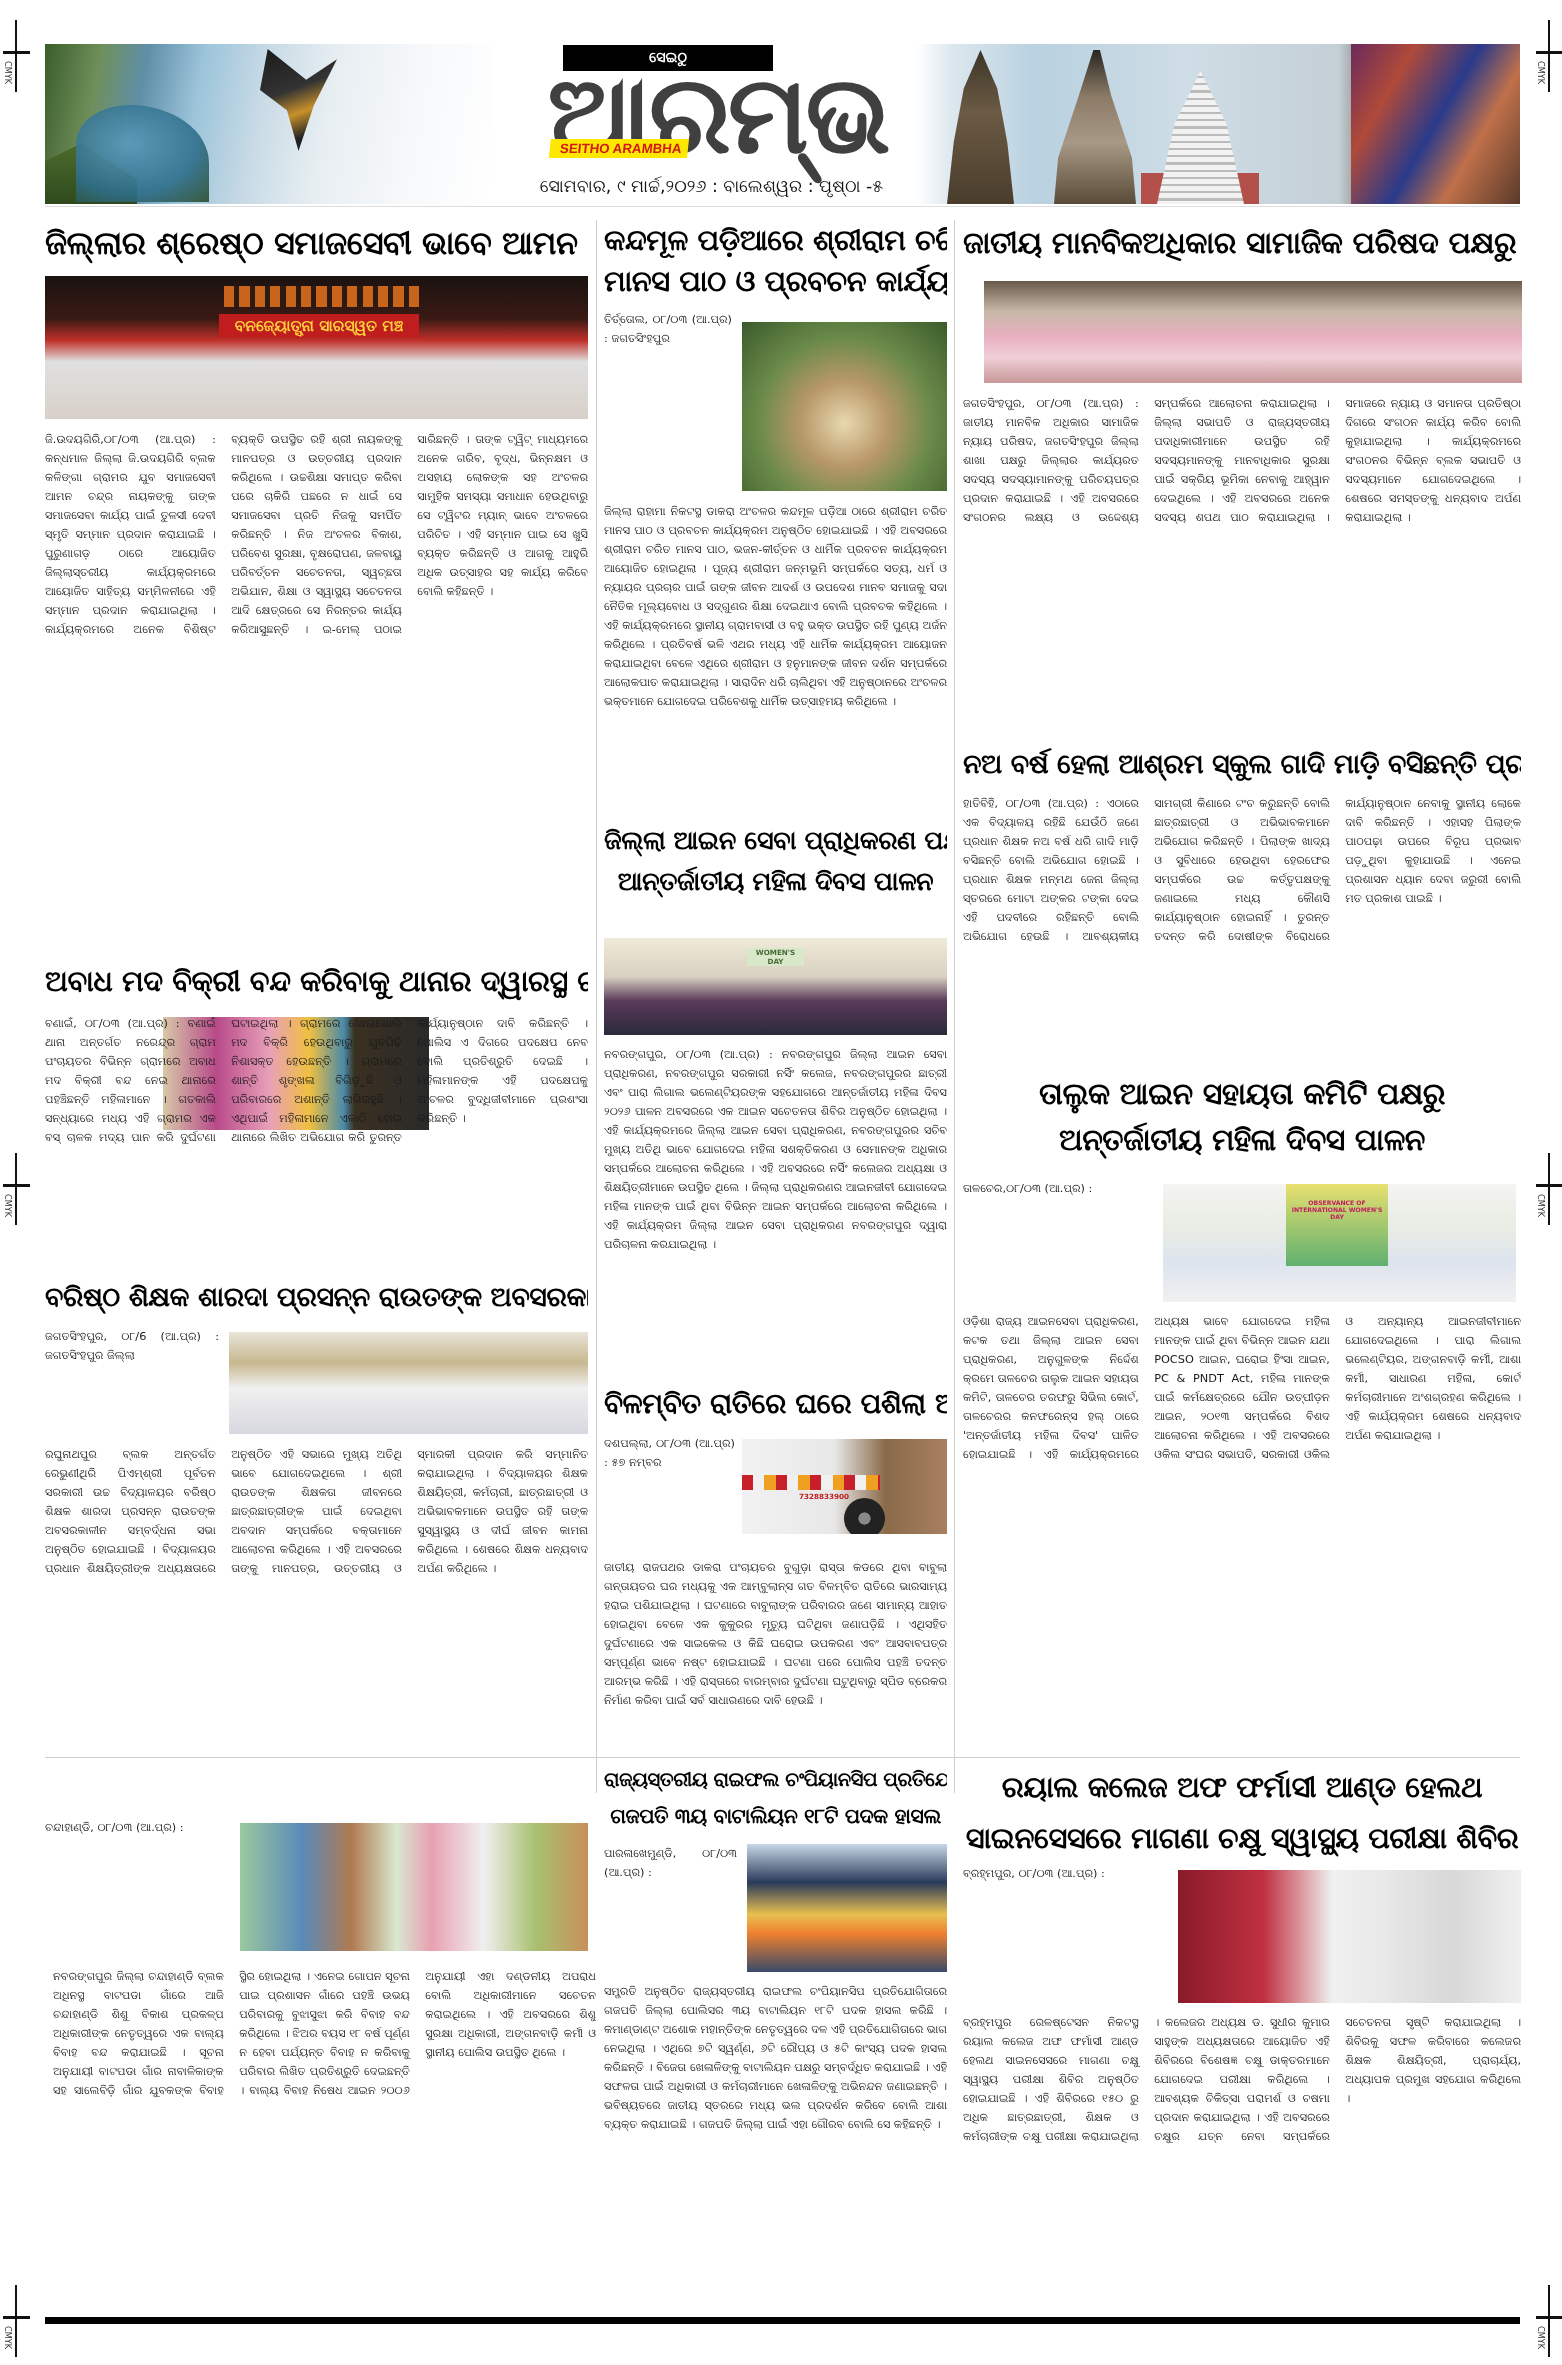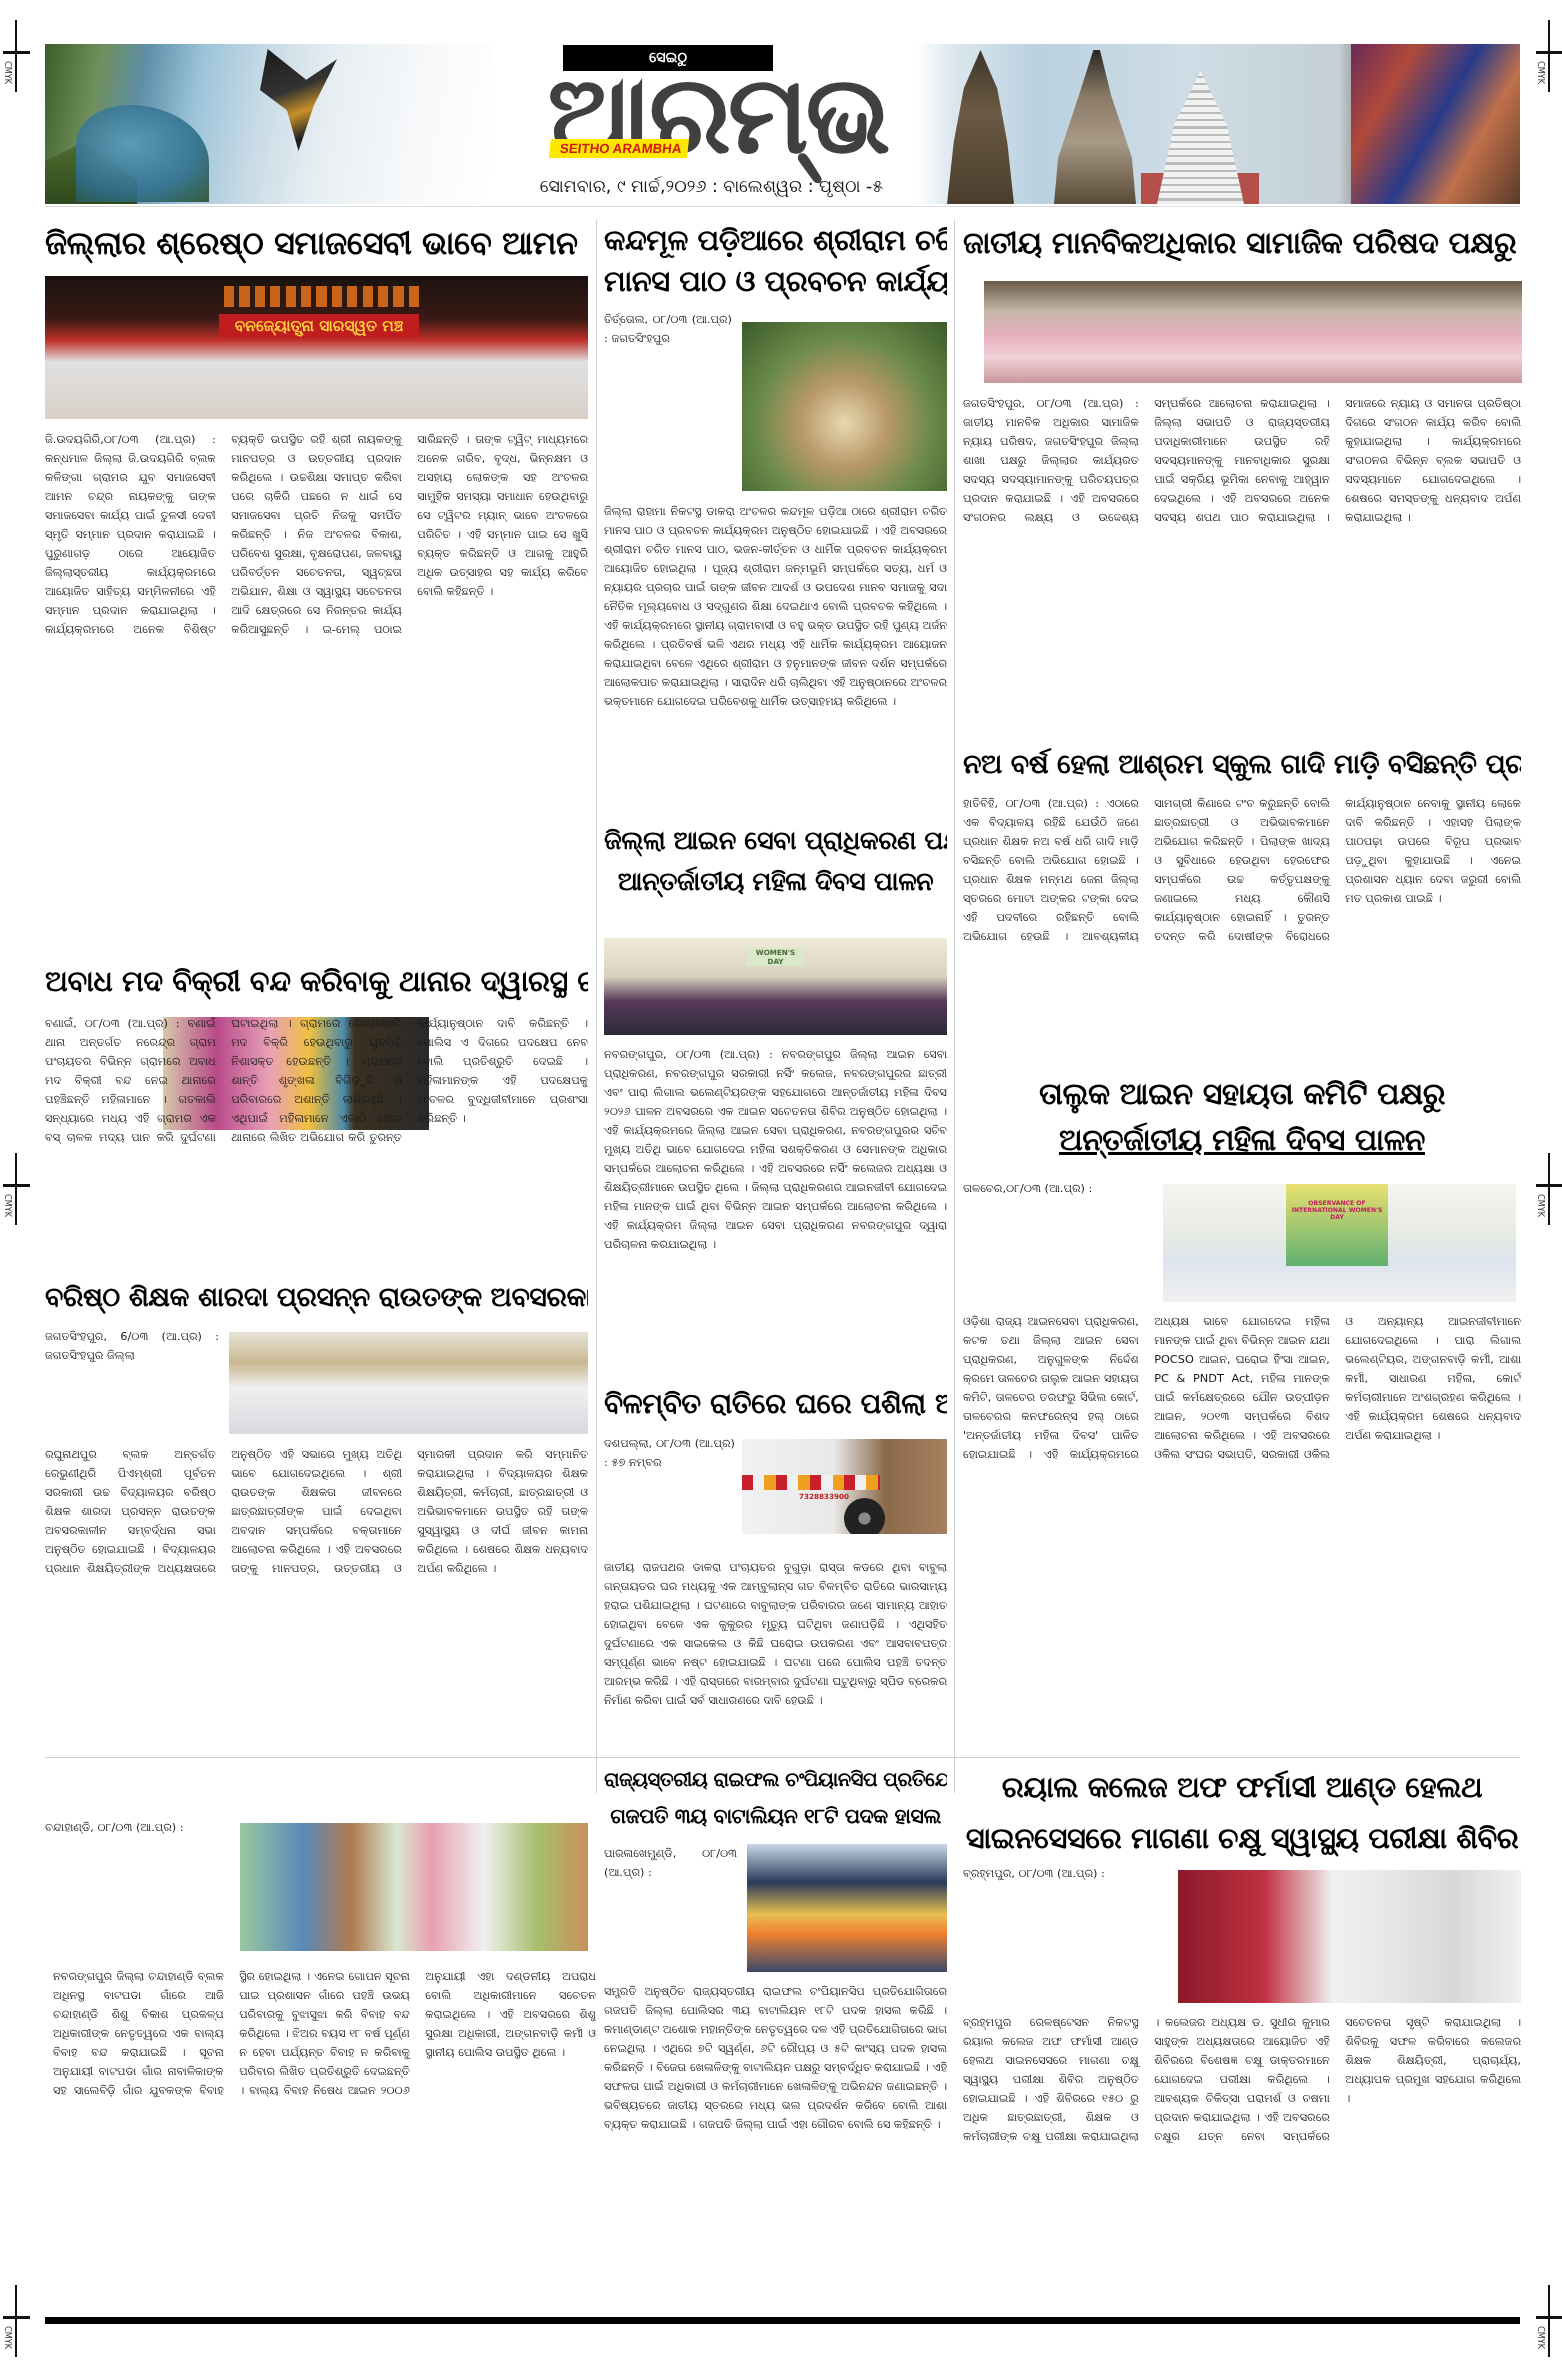--- a/index.html
+++ b/index.html
@@ -163,39 +163,39 @@
     <div class="cap" style="top:10.2px;left:143px;right:143px;font-size:7.2px;color:#4a6a3a;background:#d8e8c8;">WOMEN'S DAY</div>
   </div>
   <div class="body-text" style="position:absolute;left:0;top:225px;width:343px;height:261px;">
     <span>ନବରଙ୍ଗପୁର, ୦୮/୦୩ (ଆ.ପ୍ର) :</span>
     <span>ନବରଙ୍ଗପୁର ଜିଲ୍ଲା ଆଇନ ସେବା ପ୍ରାଧିକରଣ, ନବରଙ୍ଗପୁର ସରକାରୀ ନର୍ସିଂ କଲେଜ, ନବରଙ୍ଗପୁରର ଛାତ୍ରୀ ଏବଂ ପାରା ଲିଗାଲ ଭଲେଣ୍ଟିୟରଙ୍କ ସହଯୋଗରେ ଆନ୍ତର୍ଜାତୀୟ ମହିଳା ଦିବସ ୨୦୨୬ ପାଳନ ଅବସରରେ ଏକ ଆଇନ ସଚେତନତା ଶିବିର ଅନୁଷ୍ଠିତ ହୋଇଥିଲା । ଏହି କାର୍ଯ୍ୟକ୍ରମରେ ଜିଲ୍ଲା ଆଇନ ସେବା ପ୍ରାଧିକରଣ, ନବରଙ୍ଗପୁରର ସଚିବ ମୁଖ୍ୟ ଅତିଥି ଭାବେ ଯୋଗଦେଇ ମହିଳା ସଶକ୍ତିକରଣ ଓ ସେମାନଙ୍କ ଅଧିକାର ସମ୍ପର୍କରେ ଆଲୋଚନା କରିଥିଲେ । ଏହି ଅବସରରେ ନର୍ସିଂ କଲେଜର ଅଧ୍ୟକ୍ଷା ଓ ଶିକ୍ଷୟିତ୍ରୀମାନେ ଉପସ୍ଥିତ ଥିଲେ । ଜିଲ୍ଲା ପ୍ରାଧିକରଣର ଆଇନଜୀବୀ ଯୋଗଦେଇ ମହିଳା ମାନଙ୍କ ପାଇଁ ଥିବା ବିଭିନ୍ନ ଆଇନ ସମ୍ପର୍କରେ ଆଲୋଚନା କରିଥିଲେ । ଏହି କାର୍ଯ୍ୟକ୍ରମ ଜିଲ୍ଲା ଆଇନ ସେବା ପ୍ରାଧିକରଣ ନବରଙ୍ଗପୁର ଦ୍ୱାରା ପରିଚାଳନା କରଯାଇଥିଲା ।</span>
   </div>
 </article>
 
 <article class="article" style="left:963px;top:1071px;width:558px;height:671px;">
   <h2 class="headline" style="font-size:30px;line-height:46px;height:46px;">ତାଲୁକ ଆଇନ ସହାୟତା କମିଟି ପକ୍ଷରୁ</h2>
-  <h2 class="headline" style="font-size:30px;line-height:46px;height:46px;text-decoration:underline;">ଅନ୍ତର୍ଜାତୀୟ ମହିଳା ଦିବସ ପାଳନ</h2>
+  <h2 class="headline" style="font-size:30px;line-height:46px;height:46px;">ଅନ୍ତର୍ଜାତୀୟ ମହିଳା ଦିବସ ପାଳନ</h2>
   <div class="photo" style="left:200px;top:113px;width:353px;height:118px;background:linear-gradient(180deg,#f4f4f0 0%,#e8ece4 40%,#dde4ee 65%,#f0f0f0 100%);">
     <div style="position:absolute;left:123px;top:0;width:102px;height:82px;background:linear-gradient(180deg,#e8e070,#60b070);">
       <div class="cap" style="top:15.4px;font-size:6.1px;color:#c02060;">OBSERVANCE OF INTERNATIONAL WOMEN'S DAY</div>
     </div>
   </div>
   <div class="body-text" style="position:absolute;left:0;top:108px;width:190px;height:128px;">
     <span>ତାଳଚେର,୦୮/୦୩ (ଆ.ପ୍ର) :</span>
   </div>
   <div class="body-text" style="position:absolute;left:0;top:241px;width:558px;height:425px;column-count:3;">
     <span>ଓଡ଼ିଶା ରାଜ୍ୟ ଆଇନସେବା ପ୍ରାଧିକରଣ, କଟକ ତଥା ଜିଲ୍ଲା ଆଇନ ସେବା ପ୍ରାଧିକରଣ, ଅନୁଗୁଳଙ୍କ ନିର୍ଦ୍ଦେଶ କ୍ରମେ ତାଳଚେର ତାଲୁକ ଆଇନ ସହାୟତା କମିଟି, ତାଳଚେର ତରଫରୁ ସିଭିଲ କୋର୍ଟ, ତାଳଚେରର କନଫରେନ୍ସ ହଲ୍ ଠାରେ 'ଅନ୍ତର୍ଜାତୀୟ ମହିଳା ଦିବସ' ପାଳିତ ହୋଇଯାଇଛି । ଏହି କାର୍ଯ୍ୟକ୍ରମରେ ଅଧ୍ୟକ୍ଷ ଭାବେ ଯୋଗଦେଇ ମହିଳା ମାନଙ୍କ ପାଇଁ ଥିବା ବିଭିନ୍ନ ଆଇନ ଯଥା POCSO ଆଇନ, ଘରୋଇ ହିଂସା ଆଇନ, PC &amp; PNDT Act, ମହିଳା ମାନଙ୍କ ପାଇଁ କର୍ମକ୍ଷେତ୍ରରେ ଯୌନ ଉତ୍ପୀଡ଼ନ ଆଇନ, ୨୦୧୩ ସମ୍ପର୍କରେ ବିଶଦ ଆଲୋଚନା କରିଥିଲେ । ଏହି ଅବସରରେ ଓକିଲ ସଂଘର ସଭାପତି, ସରକାରୀ ଓକିଲ ଓ ଅନ୍ୟାନ୍ୟ ଆଇନଜୀବୀମାନେ ଯୋଗଦେଇଥିଲେ । ପାରା ଲିଗାଲ ଭଲେଣ୍ଟିୟର, ଅଙ୍ଗନବାଡ଼ି କର୍ମୀ, ଆଶା କର୍ମୀ, ସାଧାରଣ ମହିଳା, କୋର୍ଟ କର୍ମଚାରୀମାନେ ଅଂଶଗ୍ରହଣ କରିଥିଲେ । ଏହି କାର୍ଯ୍ୟକ୍ରମ ଶେଷରେ ଧନ୍ୟବାଦ ଅର୍ପଣ କରାଯାଇଥିଲା ।</span>
   </div>
 </article>
 
 <article class="article" style="left:45px;top:1276px;width:543px;height:471px;">
   <h2 class="headline" style="font-size:27px;line-height:41px;height:41px;">ବରିଷ୍ଠ ଶିକ୍ଷକ ଶାରଦା ପ୍ରସନ୍ନ ରାଉତଙ୍କ ଅବସରକାଳୀନ ସମ୍ବର୍ଦ୍ଧନା ସଭା</h2>
   <div class="photo" style="left:184px;top:56px;width:359px;height:102px;background:linear-gradient(180deg,#e8e4d8 0%,#c8b890 30%,#f0f0f0 55%,#d8d8e0 100%);"></div>
   <div class="body-text" style="position:absolute;left:0;top:51px;width:174px;height:113px;">
-    <span>ଜଗତସିଂହପୁର, 6/୦୩ (ଆ.ପ୍ର) : ଜଗତସିଂହପୁର ଜିଲ୍ଲା</span>
+    <span>ଜଗତସିଂହପୁର, ୦୮/6 (ଆ.ପ୍ର) : ଜଗତସିଂହପୁର ଜିଲ୍ଲା</span>
   </div>
   <div class="body-text" style="position:absolute;left:0;top:169px;width:543px;height:297px;column-count:3;">
     <span>ରଘୁନାଥପୁର ବ୍ଲକ ଅନ୍ତର୍ଗତ ରେଭୁଣୀଥିରି ପିଏମ୍‌ଶ୍ରୀ ପୂର୍ବତନ ସରକାରୀ ଉଚ୍ଚ ବିଦ୍ୟାଳୟର ବରିଷ୍ଠ ଶିକ୍ଷକ ଶାରଦା ପ୍ରସନ୍ନ ରାଉତଙ୍କ ଅବସରକାଳୀନ ସମ୍ବର୍ଦ୍ଧନା ସଭା ଅନୁଷ୍ଠିତ ହୋଇଯାଇଛି । ବିଦ୍ୟାଳୟର ପ୍ରଧାନ ଶିକ୍ଷୟିତ୍ରୀଙ୍କ ଅଧ୍ୟକ୍ଷତାରେ ଅନୁଷ୍ଠିତ ଏହି ସଭାରେ ମୁଖ୍ୟ ଅତିଥି ଭାବେ ଯୋଗଦେଇଥିଲେ । ଶ୍ରୀ ରାଉତଙ୍କ ଶିକ୍ଷକତା ଜୀବନରେ ଛାତ୍ରଛାତ୍ରୀଙ୍କ ପାଇଁ ଦେଇଥିବା ଅବଦାନ ସମ୍ପର୍କରେ ବକ୍ତାମାନେ ଆଲୋଚନା କରିଥିଲେ । ଏହି ଅବସରରେ ତାଙ୍କୁ ମାନପତ୍ର, ଉତ୍ତରୀୟ ଓ ସ୍ମାରକୀ ପ୍ରଦାନ କରି ସମ୍ମାନିତ କରାଯାଇଥିଲା । ବିଦ୍ୟାଳୟର ଶିକ୍ଷକ ଶିକ୍ଷୟିତ୍ରୀ, କର୍ମଚାରୀ, ଛାତ୍ରଛାତ୍ରୀ ଓ ଅଭିଭାବକମାନେ ଉପସ୍ଥିତ ରହି ତାଙ୍କ ସୁସ୍ୱାସ୍ଥ୍ୟ ଓ ଦୀର୍ଘ ଜୀବନ କାମନା କରିଥିଲେ । ଶେଷରେ ଶିକ୍ଷକ ଧନ୍ୟବାଦ ଅର୍ପଣ କରିଥିଲେ ।</span>
   </div>
 </article>
 
 <article class="article" style="left:604px;top:1383px;width:343px;height:369px;">
   <h2 class="headline" style="font-size:28px;line-height:41px;height:41px;">ବିଳମ୍ବିତ ରାତିରେ ଘରେ ପଶିଲା ଆମ୍ବୁଲାନ୍ସ</h2>
   <div class="photo" style="left:138px;top:56px;width:205px;height:95px;background:linear-gradient(90deg,#f2f2f2 0%,#e8e8e8 45%,#8a6a4a 70%,#a88060 100%);">
     <div style="position:absolute;left:0;top:36px;width:138px;height:15.4px;background:repeating-linear-gradient(90deg,#c8202a 0 11.3px,#f0f0f0 11.3px 22.5px,#f0a020 22.5px 34px);"></div>

